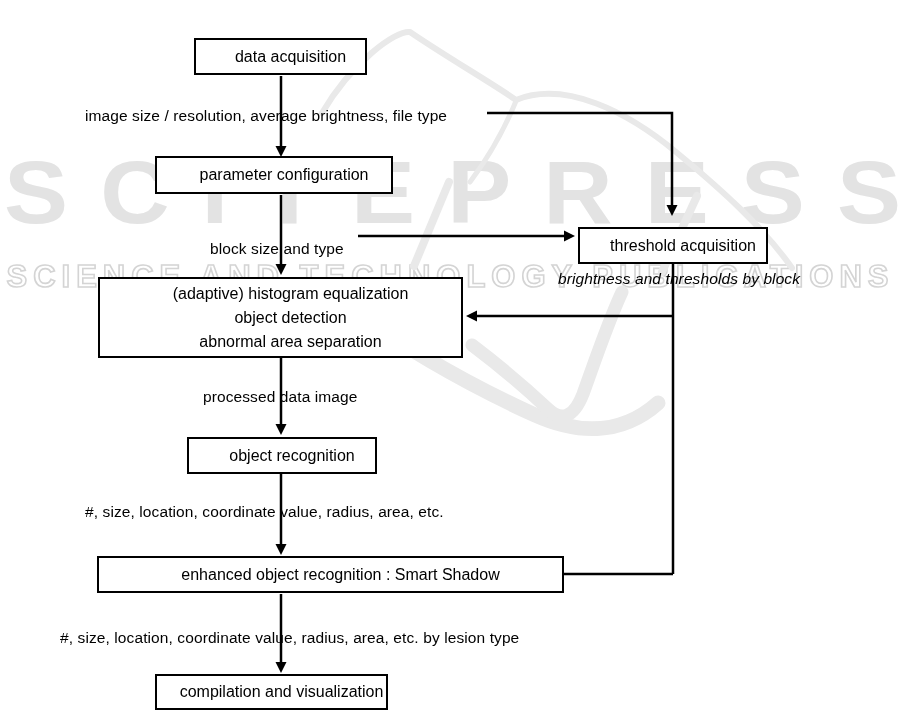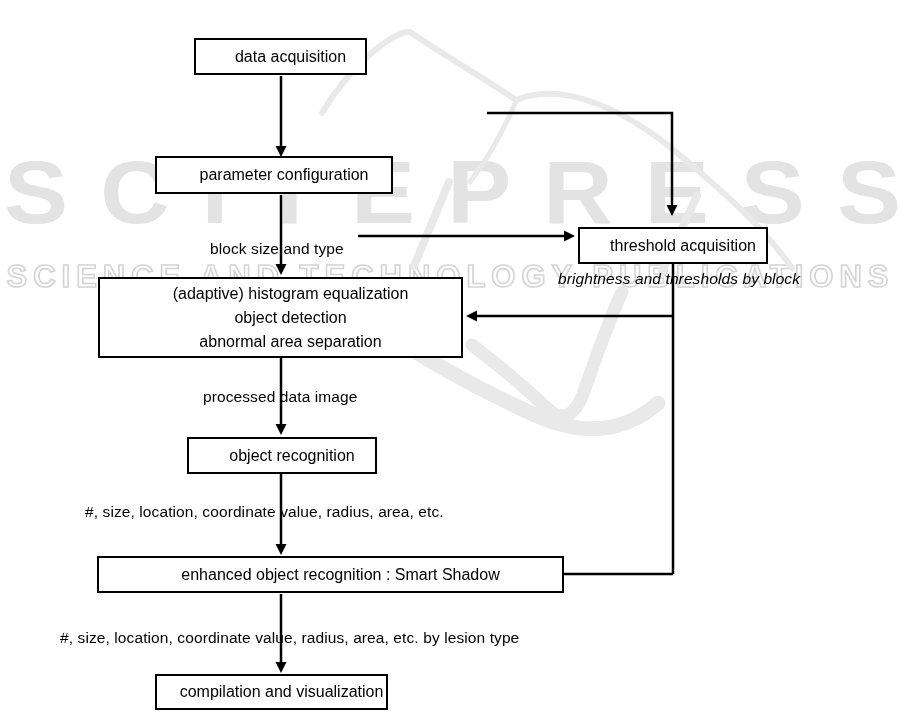--- a/index.html
+++ b/index.html
@@ -103,20 +103,21 @@
     <span>object detection</span>
     <span>abnormal area separation</span>
   </div>
 
   <div class="node" style="left:187px;top:437px;width:190px;height:37px;text-align:right;">object recognition</div>
 
   <div class="node" style="left:97px;top:556px;width:467px;height:37px;">enhanced object recognition : Smart Shadow</div>
 
   <div class="node" style="left:155px;top:674px;width:233px;height:36px;">compilation and visualization</div>
 
+  <div class="edge-label" style="left:85px;top:108px;">image size / resolution, average brightness, file type</div>
 
   <div class="edge-label" style="left:210px;top:229px;margin-top:12px;">block size and type</div>
 
   <div class="edge-label" style="left:558px;top:271px;font-style:italic;">brightness and thresholds by block</div>
 
   <div class="edge-label" style="left:203px;top:389px;">processed data image</div>
 
   <div class="edge-label" style="left:85px;top:504px;">#, size, location, coordinate value, radius, area, etc.</div>
 
   <div class="edge-label" style="left:60px;top:630px;">#, size, location, coordinate value, radius, area, etc. by lesion type</div>

